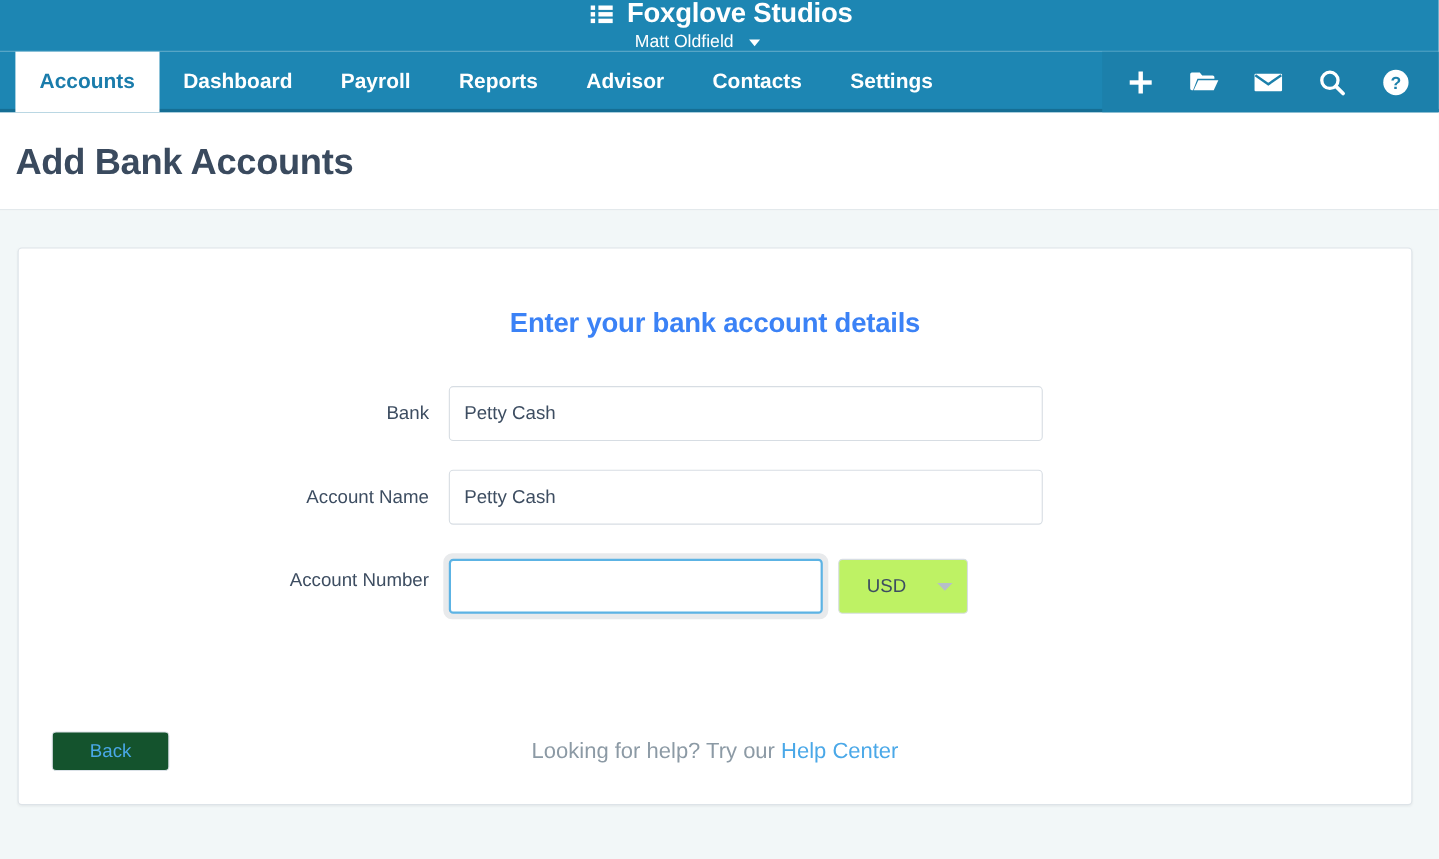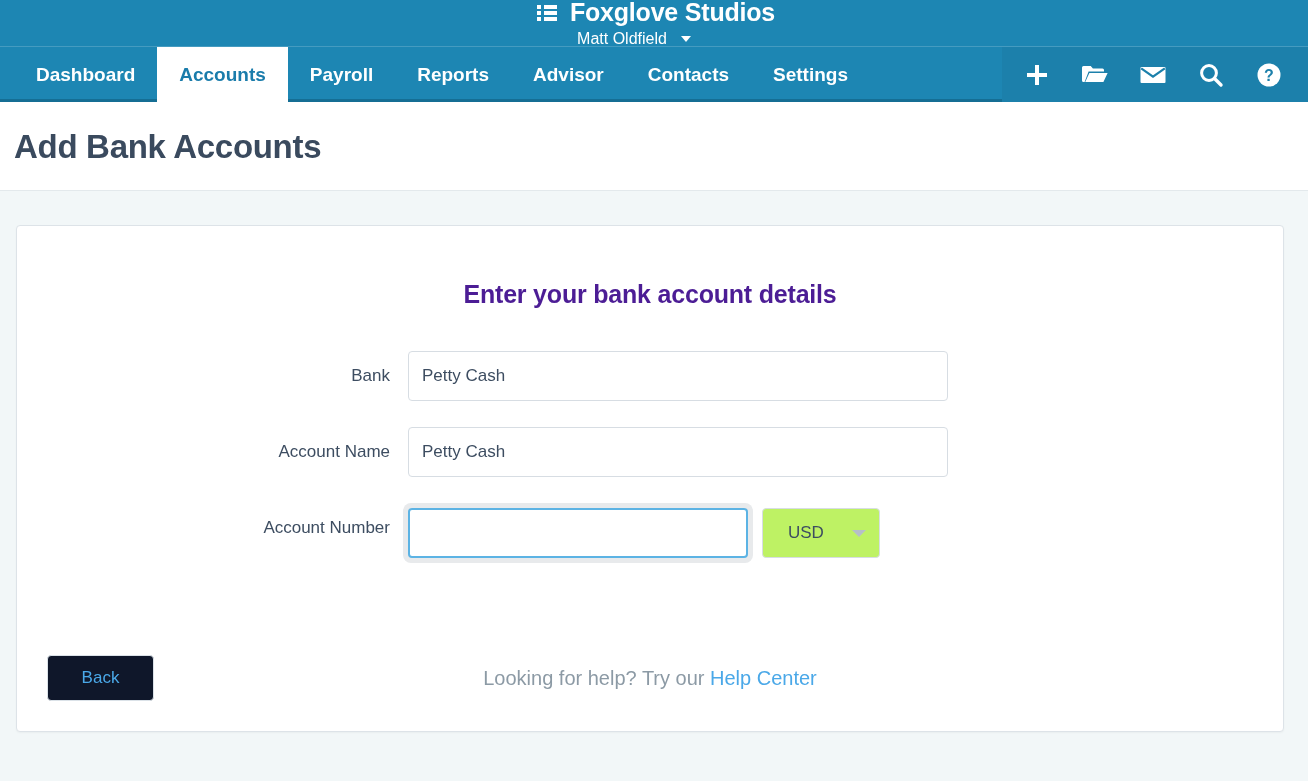--- a/index.html
+++ b/index.html
@@ -178,21 +178,21 @@
     box-shadow: 0 1px 2px rgba(0,0,0,0.04);
     height: 507px;
     position: relative;
     padding-top: 54px;
   }
 
   .card-heading {
     text-align: center;
     font-size: 25px;
     font-weight: bold;
-    color: #4c1d95;
+    color: #3b82f6;
     letter-spacing: -0.2px;
   }
 
   
   .form {
     margin-top: 42px;
   }
   .form-row {
     display: flex;
     align-items: flex-start;
@@ -273,24 +273,24 @@
   .card-footer {
     position: absolute;
     left: 0; right: 0;
     bottom: 30px;
     display: flex;
     align-items: center;
     padding: 0 30px;
   }
   .btn-back {
     width: 107px;
-    height: 46px;
+    height: 36px;
     border: 1px solid #dbe2e8;
     border-radius: 4px;
-    background: #0f172a;
+    background: #14532d;
     color: #4aa8e8;
     font-family: "Liberation Sans", sans-serif;
     font-size: 17px;
     cursor: pointer;
   }
   .help-text {
     flex: 1;
     text-align: center;
     font-size: 20px;
     color: #8c9aa5;
@@ -326,22 +326,22 @@
     <span class="brand-name">Foxglove Studios</span>
   </div>
   <div class="user-menu">
     <span class="user-name">Matt Oldfield</span>
     <span class="caret-down"></span>
   </div>
 </div>
 
 <div class="navbar">
   <div class="nav-tabs">
+    <div class="nav-tab active">Accounts</div>
     <div class="nav-tab">Dashboard</div>
-    <div class="nav-tab active">Accounts</div>
     <div class="nav-tab">Payroll</div>
     <div class="nav-tab">Reports</div>
     <div class="nav-tab">Advisor</div>
     <div class="nav-tab">Contacts</div>
     <div class="nav-tab">Settings</div>
   </div>
 
   <div class="nav-icons">
     <span class="nav-icon">
       <svg width="26" height="26" viewBox="0 0 26 26" fill="none">

